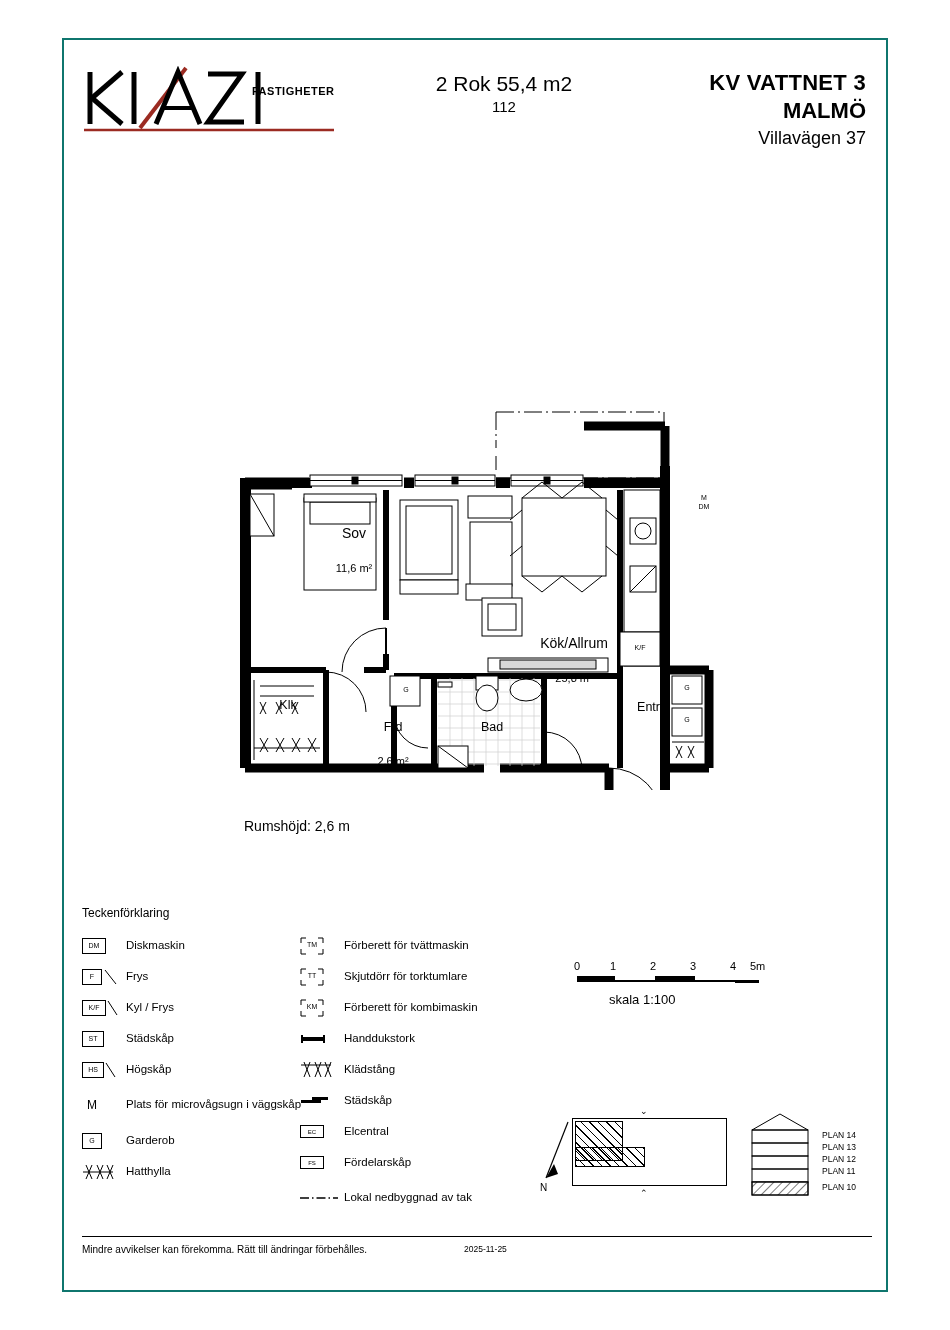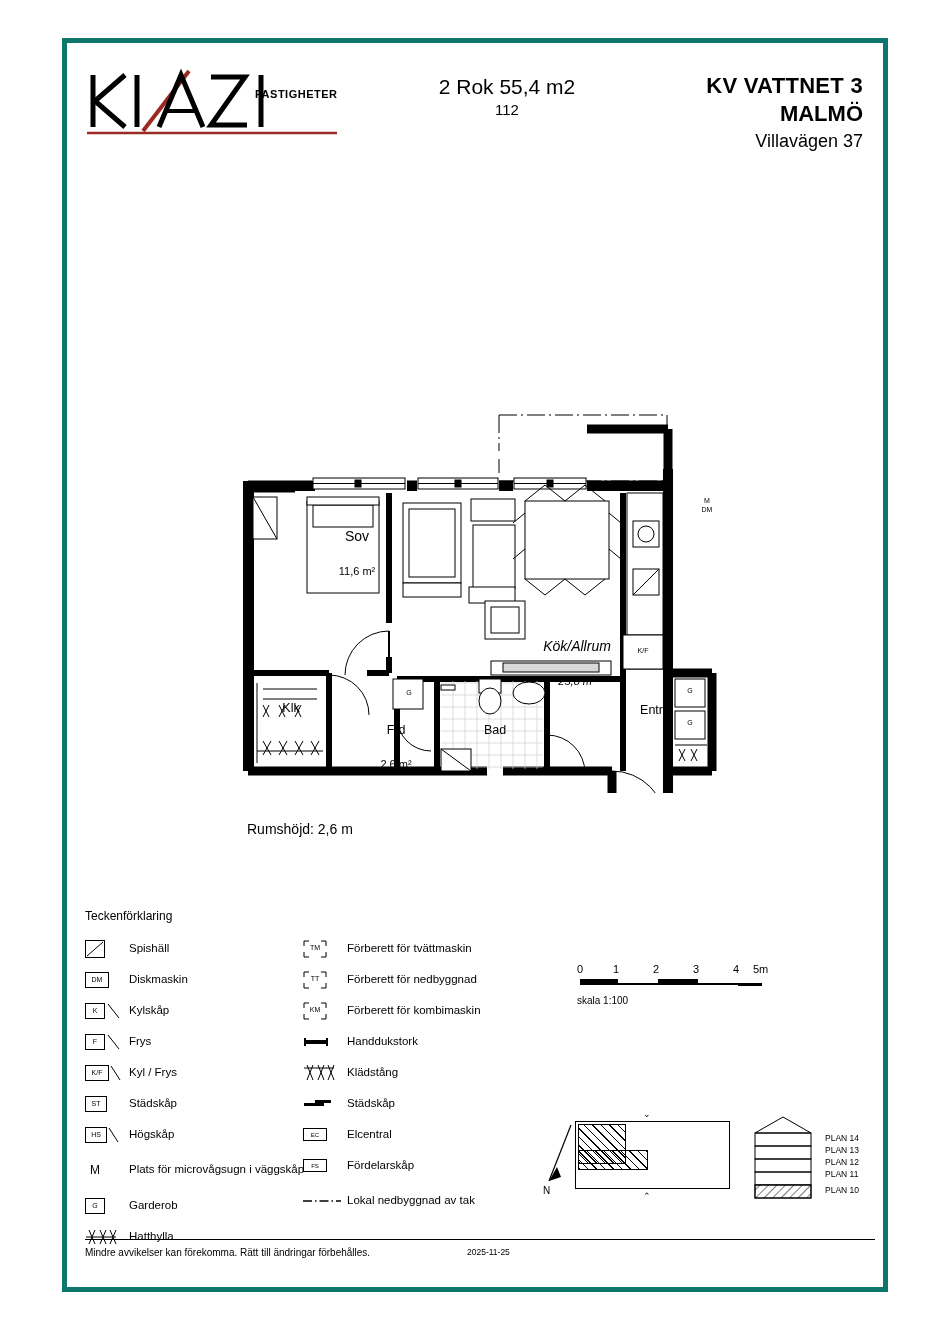--- a/index.html
+++ b/index.html
@@ -12,21 +12,21 @@
     height: 1330px;
     font-family: "Liberation Sans", sans-serif;
     color: #000000;
   }
   .sheet {
     position: absolute;
     left: 62px;
     top: 38px;
     width: 826px;
     height: 1254px;
-    border: 5px solid #0f766e;
+    border: 2px solid #0f766e;
     box-sizing: border-box;
     background: #fff;
   }
 
   
   .logo {
     position: absolute;
     left: 18px;
     top: 26px;
     width: 260px;
@@ -146,21 +146,22 @@
     margin-left: 3px;
   }
   .scale-seg {
     position: absolute;
     top: 0;
     height: 6px;
     background: #000;
   }
   .scale-caption {
     margin-top: 9px;
-    font-size: 10px;
+    font-size: 13px;
+    margin-left: 35px;
   }
 
   
   .siteplan {
     position: absolute;
     left: 508px;
     top: 1078px;
     width: 155px;
     height: 68px;
     border: 1px solid #000;
@@ -480,21 +481,21 @@
         </g>
 
       </g>
     </svg>
 
     
     <div class="roomlabel" style="left:250px; top:155px; width:80px;">
       <div class="nm">Sov</div>
       <div class="ar">11,6 m²</div>
     </div>
-    <div class="roomlabel" style="left:440px; top:265px; width:140px;font-style:italic;">
+    <div class="roomlabel" style="left:440px; top:265px; width:140px;">
       <div class="nm">Kök/Allrum</div>
       <div class="ar">25,8 m²</div>
     </div>
     <div class="roomlabel small" style="left:186px; top:328px; width:76px;">
       <div class="nm">Klk</div>
     </div>
     <div class="roomlabel small" style="left:292px; top:350px; width:74px;">
       <div class="nm">Frd</div>
       <div class="ar">2,6 m²</div>
     </div>
@@ -512,47 +513,28 @@
     <div class="tiny-box-label" style="left:612px; top:314px; width:22px;">G</div>
     <div class="tiny-box-label" style="left:612px; top:346px; width:22px;">G</div>
   </div>
 
   <div class="ceiling-note">Rumshöjd: 2,6 m</div>
 
   <div class="legend-title">Teckenförklaring</div>
 
   <div class="legend-col c1">
 
-    <div class="legend-row">
-      <div class="sym">
-        <div class="symbox" style="width:20px;height:18px;position:relative;">
-          <svg width="18" height="16">
-              <line x1="1" y1="15" x2="17" y2="1" stroke="#000" stroke-width="1"></line>
-            </svg>
-        </div>
-      </div>
-      <div class="txt">Spishäll</div>
-    </div>
 
     <div class="legend-row">
       <div class="sym">
         <div class="symbox" style="width:24px;height:16px;">DM</div>
       </div>
       <div class="txt">Diskmaskin</div>
     </div>
 
-    <div class="legend-row">
-      <div class="sym">
-        <div class="symbox" style="width:20px;height:16px;">K</div>
-        <svg width="14" height="16" style="margin-left:2px">
-            <line x1="1" y1="1" x2="12" y2="15" stroke="#000" stroke-width="1"></line>
-          </svg>
-      </div>
-      <div class="txt">Kylskåp</div>
-    </div>
 
     <div class="legend-row">
       <div class="sym">
         <div class="symbox" style="width:20px;height:16px;">F</div>
         <svg width="14" height="16" style="margin-left:2px">
             <line x1="1" y1="1" x2="12" y2="15" stroke="#000" stroke-width="1"></line>
           </svg>
       </div>
       <div class="txt">Frys</div>
     </div>
@@ -631,21 +613,21 @@
 
     <div class="legend-row">
       <div class="sym">
         <div style="position:relative;width:24px;height:18px;">
           <svg width="24" height="18" style="position:absolute;left:0;top:0">
             <path d="M1 6 L1 1 L6 1 M18 1 L23 1 L23 6 M23 12 L23 17 L18 17 M6 17 L1 17 L1 12" stroke="#000" fill="none" stroke-width="1"></path>
           </svg>
           <div style="position:absolute;left:0;top:4px;width:24px;text-align:center;font-size:7px;">TT</div>
         </div>
       </div>
-      <div class="txt">Förberett för nedbyggnad</div>
+      <div class="txt">Skjutdörr för torktumlare</div>
     </div>
 
     <div class="legend-row">
       <div class="sym">
         <div style="position:relative;width:24px;height:18px;">
           <svg width="24" height="18" style="position:absolute;left:0;top:0">
             <path d="M1 6 L1 1 L6 1 M18 1 L23 1 L23 6 M23 12 L23 17 L18 17 M6 17 L1 17 L1 12" stroke="#000" fill="none" stroke-width="1"></path>
           </svg>
           <div style="position:absolute;left:0;top:4px;width:24px;text-align:center;font-size:7px;">KM</div>
         </div>

